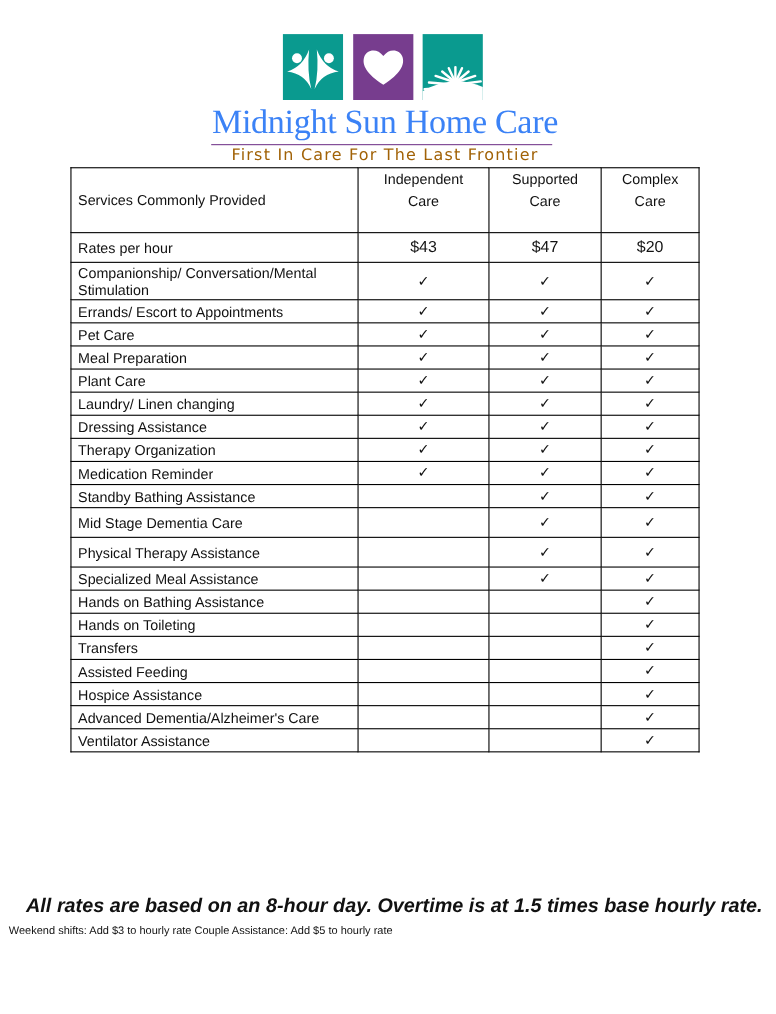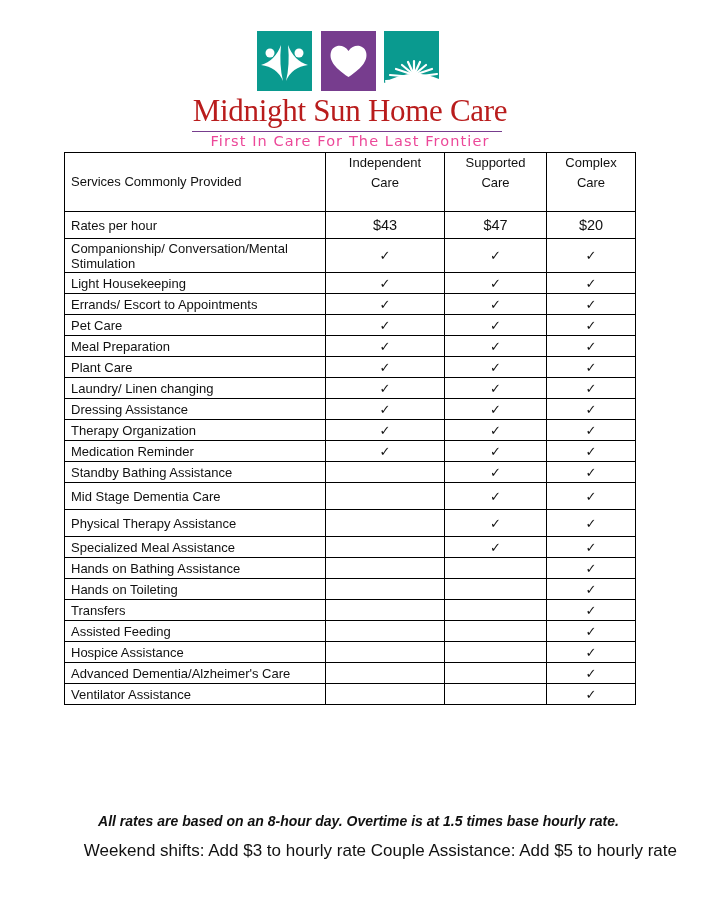--- a/index.html
+++ b/index.html
@@ -22,22 +22,22 @@
   col.c0 { width: 261px; } col.c1 { width: 119px; } col.c2 { width: 102px; } col.c3 { width: 89px; }
   .hdr th { height: 58px; font-weight: bold; font-size: 15.5px; line-height: 20px; }
   .hdr th.c { vertical-align: top; padding-top: 2px; }
   .rate td { height: 26px; font-weight: bold; font-size: 15.5px; }
   .rate td.c { font-size: 14.5px; }
   tr.svc td { height: 20px; line-height: 15px; }
   tr.svc.tall2 td { height: 33px; }
   tr.svc.tall td { height: 26px; }
   .chk { font-family: "DejaVu Sans", sans-serif; font-size: 13px; }
 
-  .note-bold { position: absolute; left: 0; width: 705px; top: 813px; text-align: center; font-weight: bold; font-style: italic; font-size: 14px; padding-left: 12px; box-sizing: border-box; }
-  .note-plain { position: absolute; left: 0; width: 677px; top: 841px; text-align: right; font-size: 17px; padding-left: 8px; box-sizing: border-box; }
+  .note-bold { position: absolute; left: 0; width: 705px; top: 813px; text-align: center; font-weight: bold; font-style: italic; font-size: 18px; padding-left: 12px; box-sizing: border-box; }
+  .note-plain { position: absolute; left: 0; width: 677px; top: 841px; text-align: left; font-size: 10px; padding-left: 8px; box-sizing: border-box; }
 </style>
 </head>
 <body>
 
 <div class="logo-tiles">
   <div class="tile t1">
     <svg viewBox="0 0 55 60">
       <rect class="tile-teal" width="55" height="60" fill="#0a9a8f"></rect>
       <circle cx="13" cy="22" r="4.5" fill="#fff"></circle>
       <circle cx="42" cy="22" r="4.5" fill="#fff"></circle>
@@ -64,23 +64,23 @@
         <line x1="30" y1="44" x2="12" y2="38"></line>
         <line x1="30" y1="44" x2="48" y2="38"></line>
         <line x1="30" y1="46" x2="6" y2="44"></line>
         <line x1="30" y1="46" x2="53" y2="43"></line>
         <line x1="30" y1="48" x2="2" y2="50"></line>
       </g>
     </svg>
   </div>
 </div>
 
-<div class="brand-name" style="color: #b91c1c;">Midnight Sun Home Care</div>
+<div class="brand-name" style="color: #3b82f6;">Midnight Sun Home Care</div>
 <div class="brand-rule" style="background: rgb(119, 61, 142);"></div>
-<div class="brand-tagline" style="color: #ec4899;">First In Care For The Last Frontier</div>
+<div class="brand-tagline" style="color: #a16207;">First In Care For The Last Frontier</div>
 
 <table class="services">
   <colgroup>
       <col class="c0">
       <col class="c1">
       <col class="c2">
       <col class="c3">
     </colgroup>
   <thead>
     <tr class="hdr">
@@ -97,26 +97,20 @@
       <td class="c">$47</td>
       <td class="c">$20</td>
     </tr>
   <tr class="svc tall2">
         <td>Companionship/ Conversation/Mental Stimulation</td>
         <td class="c"><span class="chk">✓</span></td>
         <td class="c"><span class="chk">✓</span></td>
         <td class="c"><span class="chk">✓</span></td>
       </tr>
       <tr class="svc">
-        <td>Light Housekeeping</td>
-        <td class="c"><span class="chk">✓</span></td>
-        <td class="c"><span class="chk">✓</span></td>
-        <td class="c"><span class="chk">✓</span></td>
-      </tr>
-      <tr class="svc">
         <td>Errands/ Escort to Appointments</td>
         <td class="c"><span class="chk">✓</span></td>
         <td class="c"><span class="chk">✓</span></td>
         <td class="c"><span class="chk">✓</span></td>
       </tr>
       <tr class="svc">
         <td>Pet Care</td>
         <td class="c"><span class="chk">✓</span></td>
         <td class="c"><span class="chk">✓</span></td>
         <td class="c"><span class="chk">✓</span></td>

